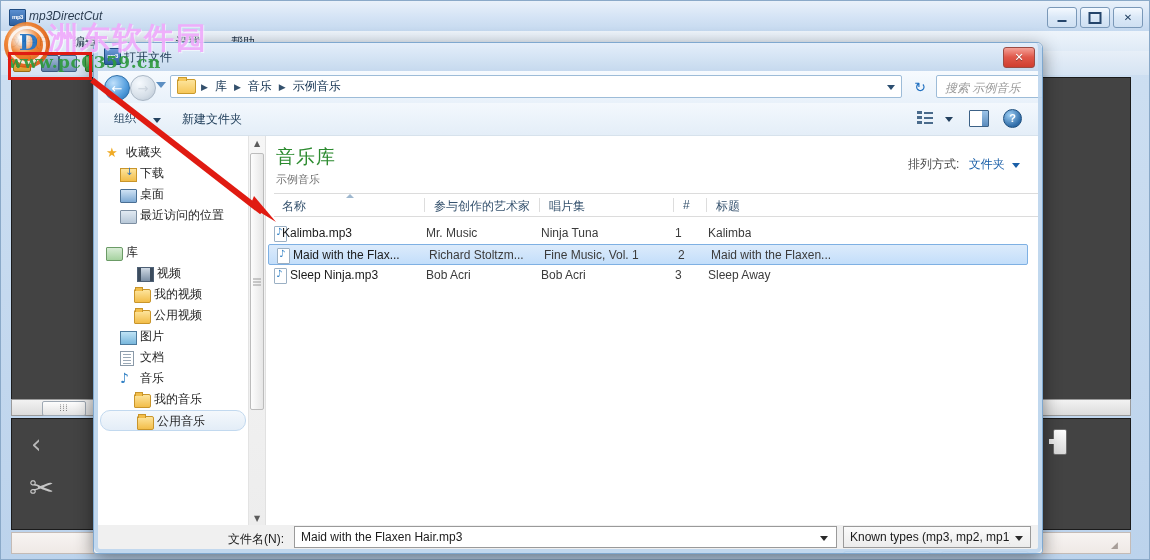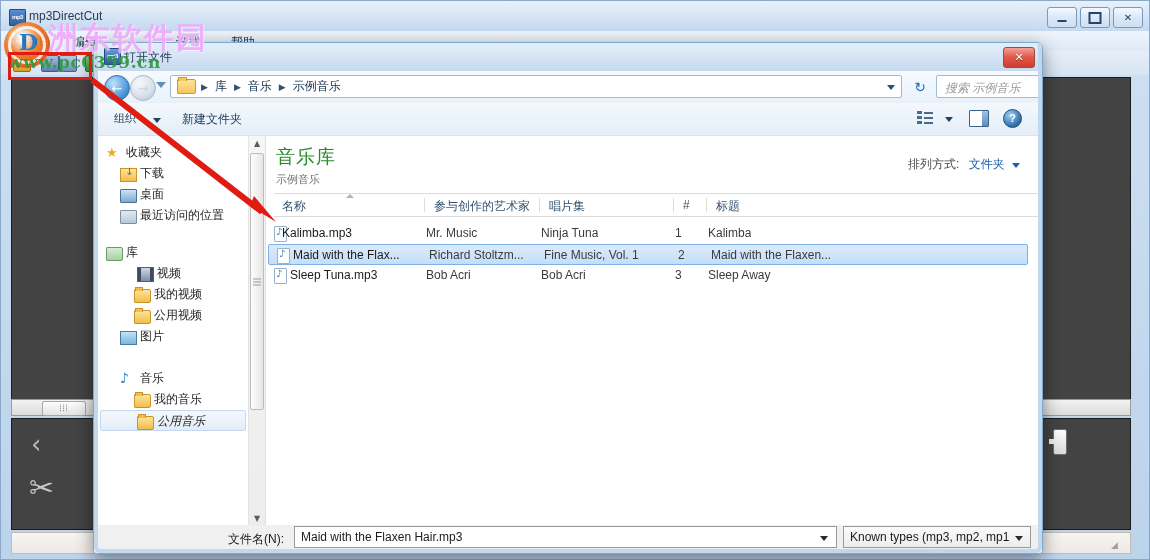--- a/index.html
+++ b/index.html
@@ -22,21 +22,21 @@
     background:linear-gradient(#e9f1fa,#d4e3f5 55%,#c5d9ef);
   }
   .app-title-icon{
     position:absolute;left:8px;top:8px;width:15px;height:15px;
     background:linear-gradient(#5a8fd0,#2d5f9e);
     border:1px solid #1f4c82;border-radius:1px;
     font-size:6px;color:#fff;text-align:center;line-height:15px;
     letter-spacing:-0.5px;font-weight:bold;
   }
   .app-title-text{
-    position:absolute;left:28px;top:8px;font-size:12px;color:#2b3c50;
+    position:absolute;left:28px;top:8px;font-size:12px;color:#2b3c50;font-style:italic;
   }
   .app-winbtns{position:absolute;right:6px;top:6px;display:flex;gap:3px;}
   .wbtn{
     width:28px;height:19px;border:1px solid #7a98b8;border-radius:3px;
     background:linear-gradient(#f4f9ff,#dae8f7 50%,#cfe0f2);
     position:relative;
   }
   .wbtn .g{position:absolute;left:50%;top:50%;transform:translate(-50%,-50%);
     font-size:10px;color:#1c3a5c;line-height:1;}
   .wbtn.min .g{width:9px;height:0;border-bottom:2px solid #25456b;transform:translate(-50%,2px);}
@@ -216,21 +216,21 @@
   
   .navpane{
     position:absolute;left:0;top:0;width:150px;bottom:0;
     background:#fff;overflow:hidden;
   }
   .nav-item{position:relative;height:21px;line-height:21px;font-size:12px;color:#1f1f1f;white-space:nowrap;}
   .nav-item .lbl{position:absolute;left:0;top:0;}
   .nav-ico{position:absolute;top:3px;width:16px;height:15px;}
   .nav-item.selected{
     background:linear-gradient(#f4f8fc,#e3edf7);
-    border:1px solid #c2d9ef;box-sizing:border-box;border-radius:2px;font-style:italic;
+    border:1px solid #c2d9ef;box-sizing:border-box;border-radius:10px;
   }
   .ico-star{color:#f0ab26;font-size:13px;font-family:"DejaVu Sans",sans-serif;line-height:15px;}
   .ico-folder{background:linear-gradient(#fde49c,#f2bd49);border:1px solid #c9952a;border-radius:1px 2px 2px 1px;height:12px;top:5px;width:15px;}
   .ico-folder:before{content:"";position:absolute;left:0;top:-3px;width:6px;height:3px;background:#f2bd49;border:1px solid #c9952a;border-bottom:0;}
   .ico-dl{background:linear-gradient(#fde49c,#f2bd49);border:1px solid #c9952a;height:12px;top:5px;width:15px;}
   .ico-dl:after{content:"↓";position:absolute;left:4px;top:-3px;font-size:10px;color:#2f6fb5;line-height:12px;font-family:"DejaVu Sans",sans-serif;}
   .ico-desk{background:linear-gradient(#cfe2f4,#7da9d3);border:1px solid #4a6f94;height:12px;top:5px;width:15px;border-radius:1px;}
   .ico-recent{background:linear-gradient(#e2eaf2,#b8c8d8);border:1px solid #7d8fa2;height:12px;top:5px;width:15px;border-radius:1px;}
   .ico-lib{background:linear-gradient(#d8ecd6,#a6d2a0);border:1px solid #6b9b66;height:12px;top:5px;width:15px;border-radius:1px 2px 2px 1px;}
   .ico-vid{background:linear-gradient(#cfd9e4,#7a8ea4);border:1px solid #4e6075;height:13px;top:4px;width:15px;}
@@ -495,20 +495,24 @@
             <span class="nav-ico ico-folder" style="left: 36px;"></span>
             <span class="lbl" style="left: 56px;">我的视频</span>
           </div>
           <div class="nav-item" style="position: absolute; left: 0px; right: 2px; top: 169px;">
             <span class="nav-ico ico-folder" style="left: 36px;"></span>
             <span class="lbl" style="left: 56px;">公用视频</span>
           </div>
           <div class="nav-item" style="position: absolute; left: 0px; right: 2px; top: 190px;">
             <span class="nav-ico ico-pic" style="left: 22px;"></span>
             <span class="lbl" style="left: 42px;">图片</span>
+          </div>
+          <div class="nav-item" style="position: absolute; left: 0px; right: 2px; top: 211px;">
+            <span class="nav-ico ico-doc" style="left: 22px;"></span>
+            <span class="lbl" style="left: 42px;">文档</span>
           </div>
           <div class="nav-item" style="position: absolute; left: 0px; right: 2px; top: 232px;">
             <span class="nav-ico ico-music" style="left: 22px;">♪</span>
             <span class="lbl" style="left: 42px;">音乐</span>
           </div>
           <div class="nav-item" style="position: absolute; left: 0px; right: 2px; top: 253px;">
             <span class="nav-ico ico-folder" style="left: 36px;"></span>
             <span class="lbl" style="left: 56px;">我的音乐</span>
           </div>
           <div class="nav-item selected" style="position: absolute; left: 2px; right: 2px; top: 274px;">
@@ -564,21 +568,21 @@
             <div class="row sel" style="top: 108px; left: 2px; right: 10px; text-decoration: underline;">
               <span class="mp3ico"></span>
               <span class="cell name" style="left: 24px; max-width: 140px;">Maid with the Flax...</span>
               <span class="cell" style="left: 160px; max-width: 110px;">Richard Stoltzm...</span>
               <span class="cell" style="left: 275px; max-width: 125px;">Fine Music, Vol. 1</span>
               <span class="cell" style="left: 409px; max-width: 140px;">2</span>
               <span class="cell" style="left: 442px; max-width: 150px;">Maid with the Flaxen...</span>
             </div>
             <div class="row" style="top: 129px;">
               <span class="mp3ico"></span>
-              <span class="cell name" style="left: 24px; max-width: 140px;">Sleep Tuna.mp3</span>
+              <span class="cell name" style="left: 24px; max-width: 140px;">Sleep Ninja.mp3</span>
               <span class="cell" style="left: 160px; max-width: 110px;">Bob Acri</span>
               <span class="cell" style="left: 275px; max-width: 125px;">Bob Acri</span>
               <span class="cell" style="left: 409px; max-width: 140px;">3</span>
               <span class="cell" style="left: 442px; max-width: 150px;">Sleep Away</span>
             </div>
           </div>
       </div>
     </div>
 
     <div class="dlg-bottom">

